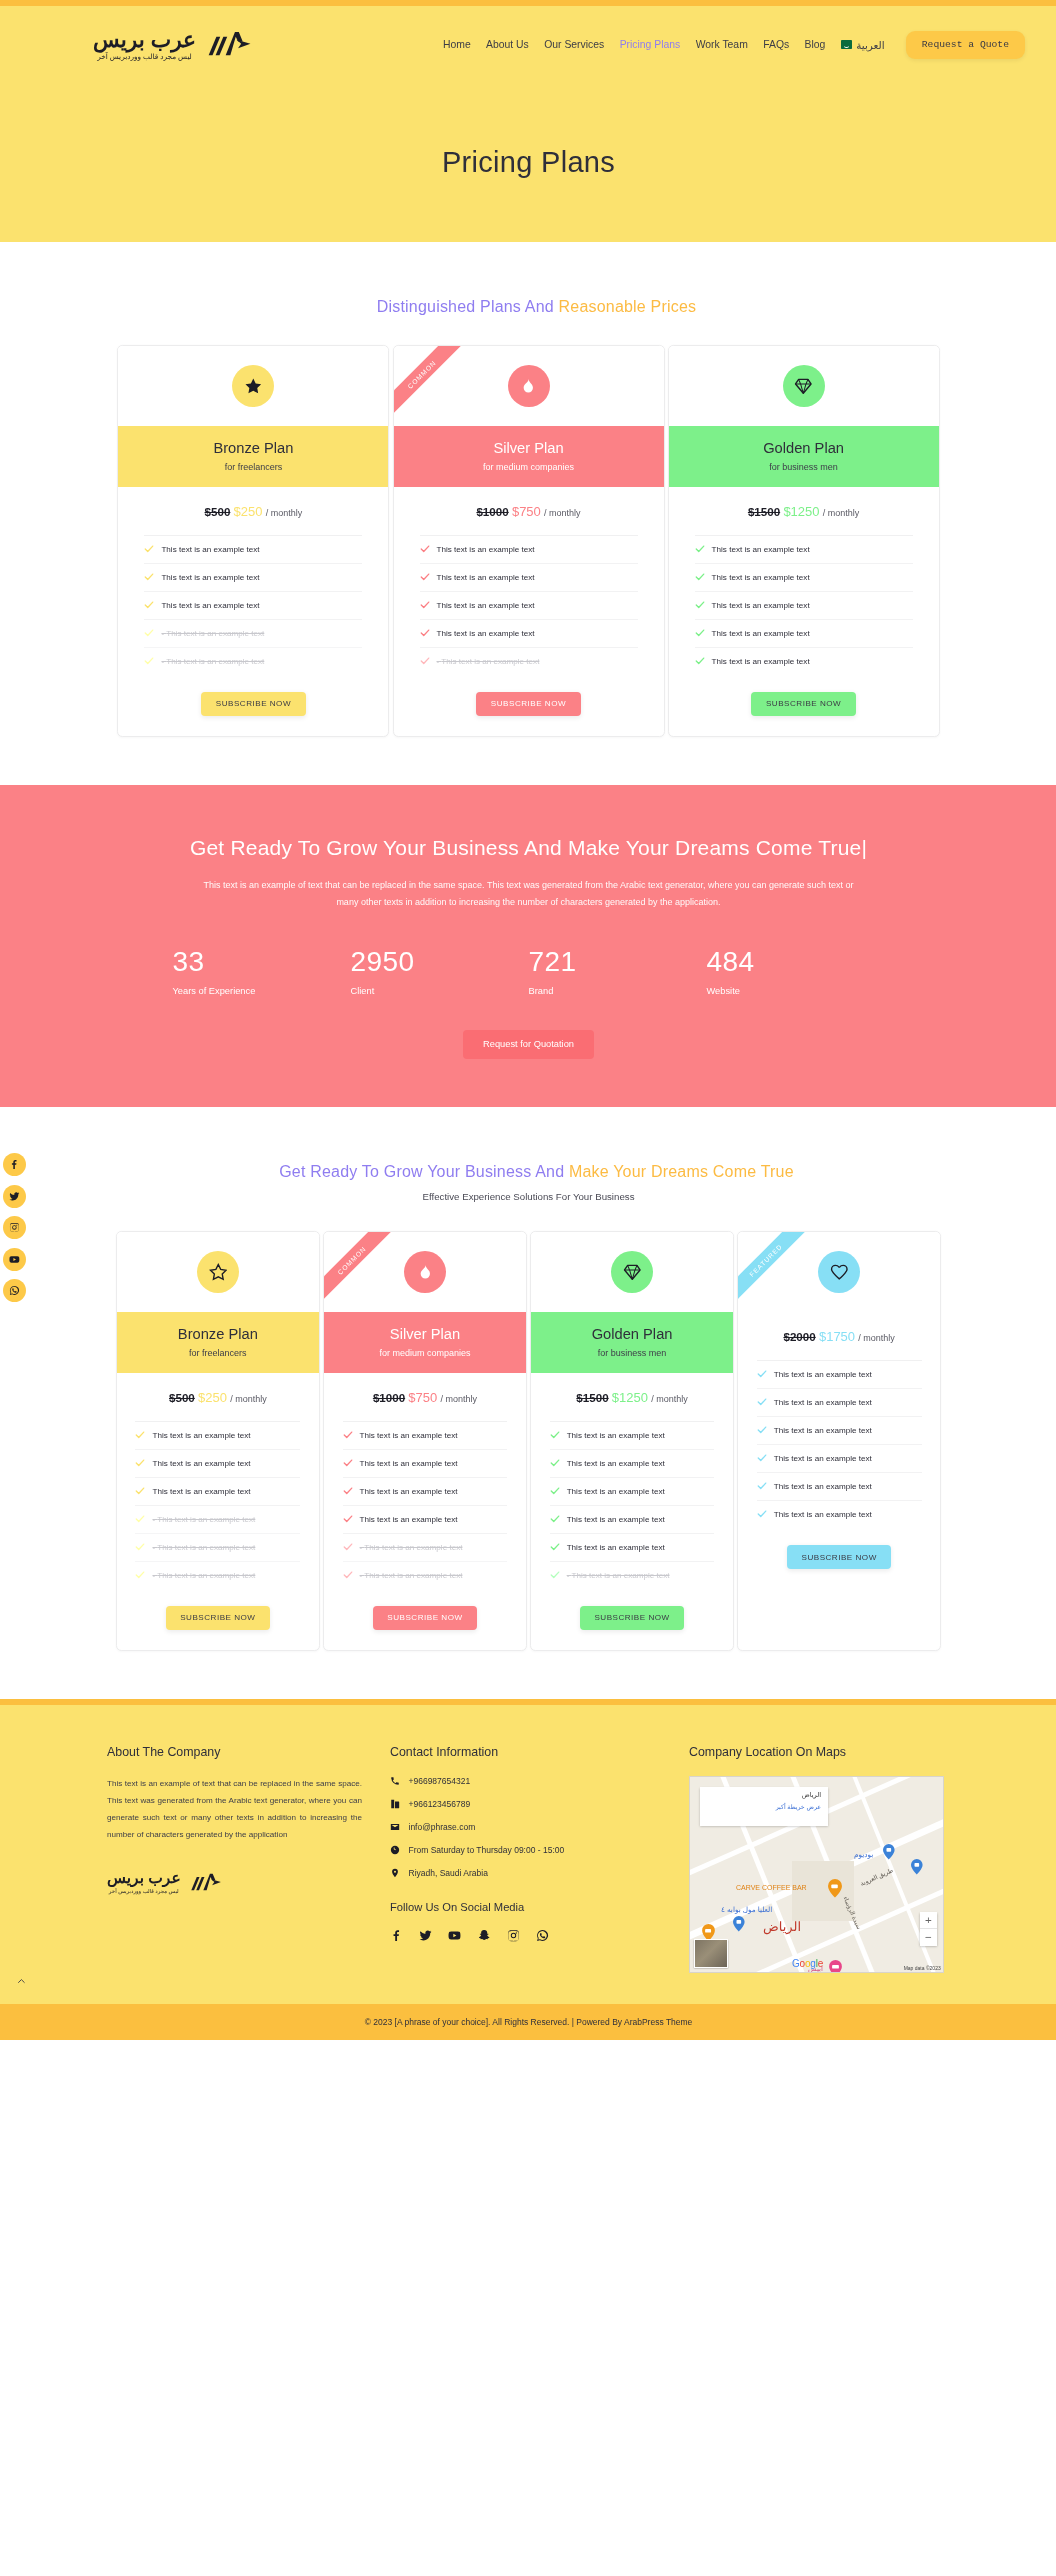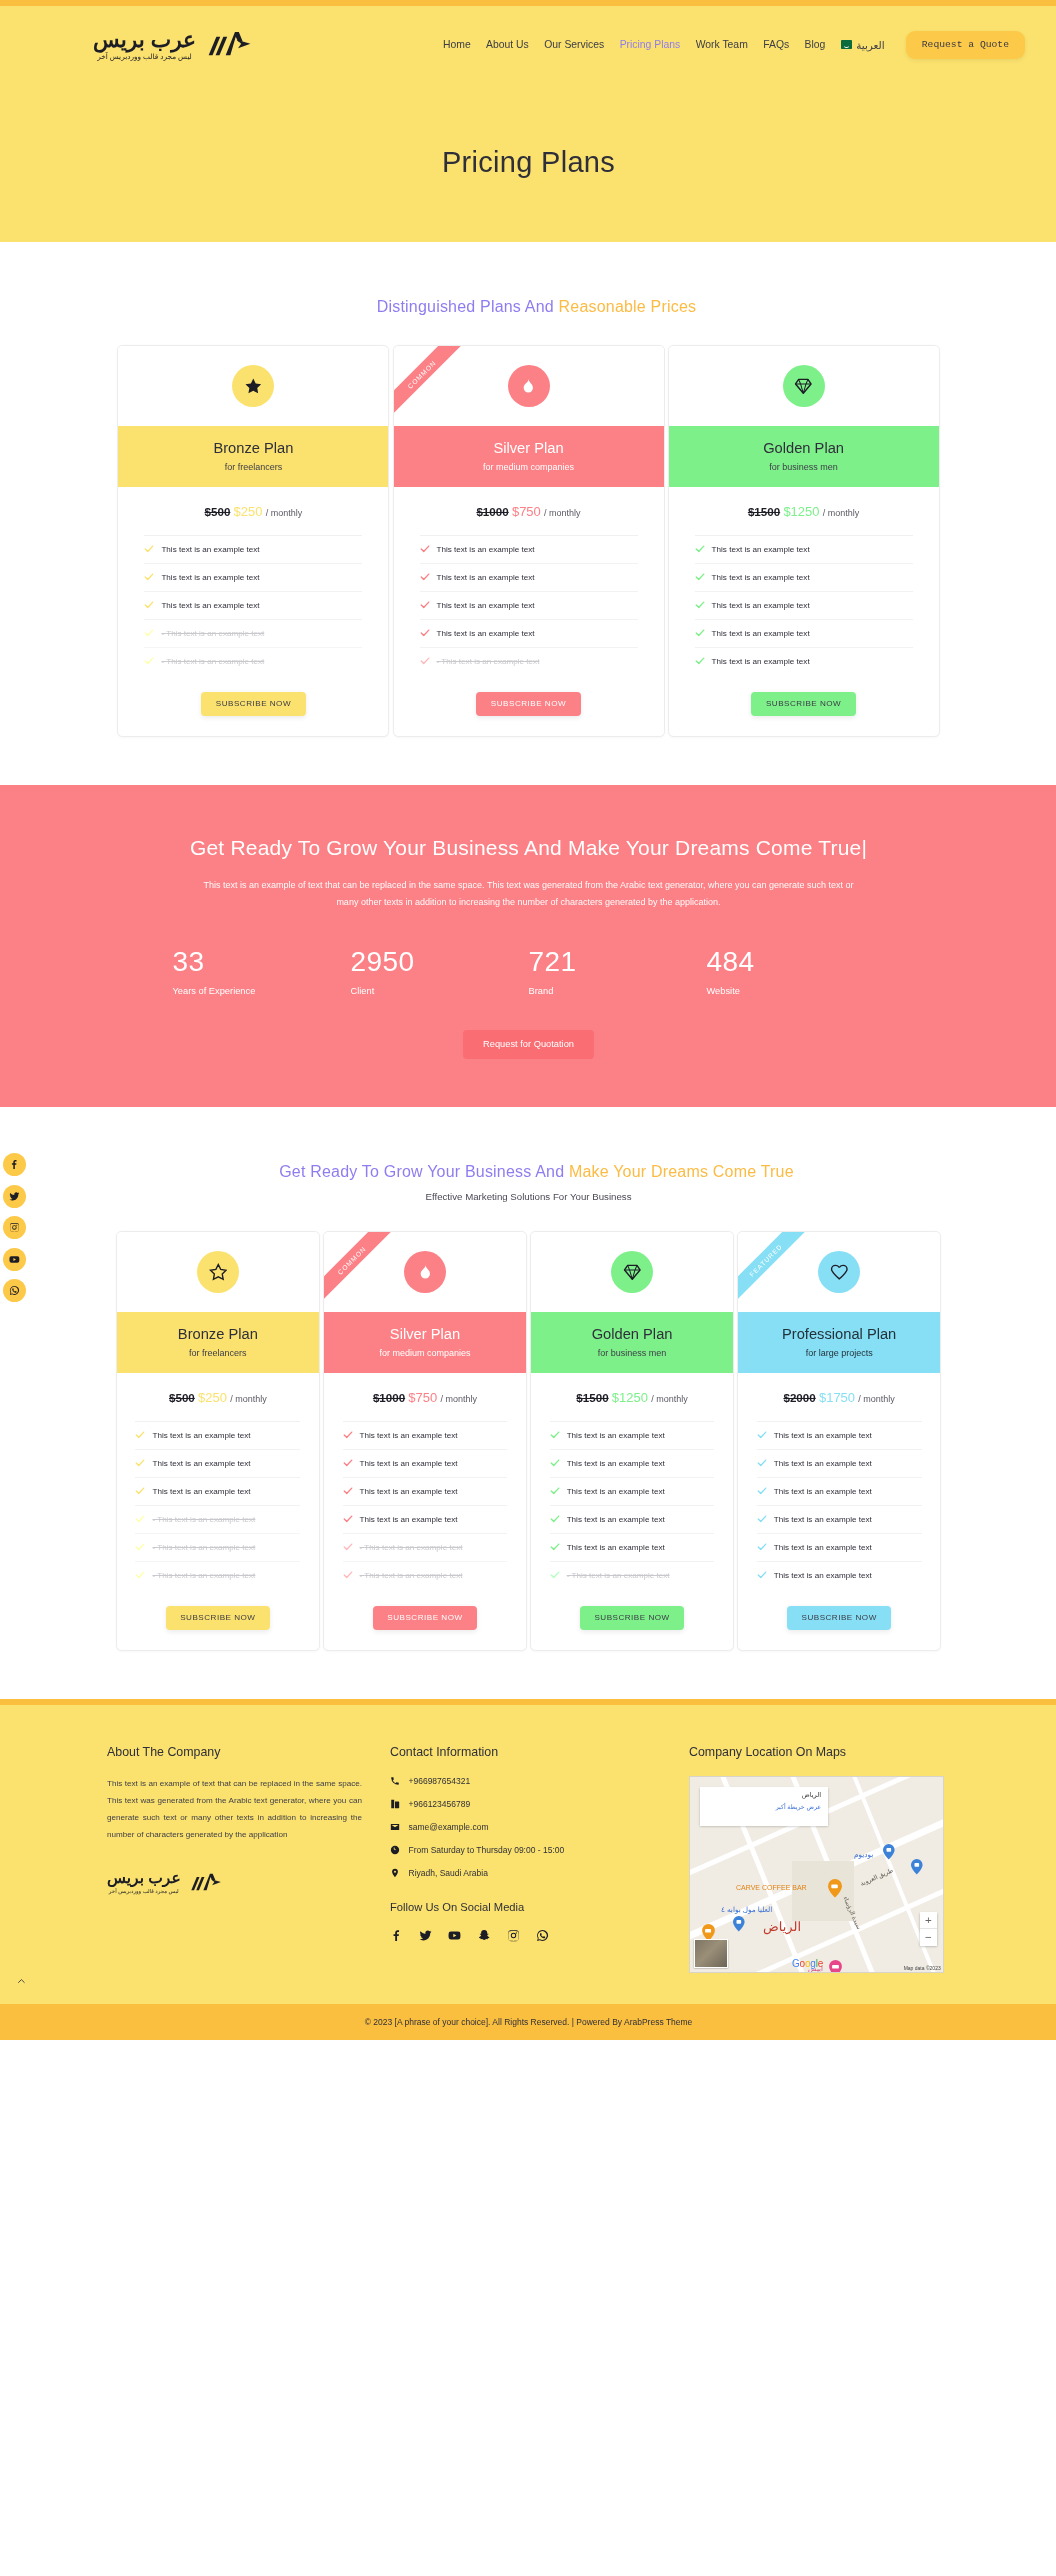--- a/index.html
+++ b/index.html
@@ -476,21 +476,21 @@
         <svg viewBox="0 0 24 24">
           <path d="M12 2a10 10 0 0 0-8.6 15L2 22l5.2-1.4A10 10 0 1 0 12 2zm0 18.1c-1.6 0-3.1-.4-4.4-1.2l-.3-.2-3.1.8.8-3-.2-.3A8.1 8.1 0 1 1 12 20.1zm4.5-6.1c-.2-.1-1.4-.7-1.7-.8-.2-.1-.4-.1-.5.1l-.7.9c-.1.2-.3.2-.5.1a6.6 6.6 0 0 1-3.3-2.9c-.1-.2 0-.4.1-.5l.4-.5.2-.4v-.4l-.7-1.7c-.2-.5-.4-.4-.5-.4h-.5c-.2 0-.5.1-.7.3-.2.3-.9.9-.9 2.2s.9 2.5 1 2.7c.1.2 1.8 2.8 4.4 3.9 1.9.8 2.3.7 2.7.6.4 0 1.4-.6 1.6-1.1.2-.6.2-1 .1-1.1z"></path>
         </svg>
       </a>
   </div>
 
   <div class="sec-head">
     <h2>
       <span>Get Ready To Grow Your Business And </span><span class="hl">Make Your Dreams Come True</span>
     </h2>
-    <p>Effective Marketing Solutions For Your Business</p>
+    <p>Effective Experience Solutions For Your Business</p>
   </div>
   <div class="cards four" id="cards2">
       <div class="card">
         <div class="card-icon-zone">
           <div class="circ" style="background:#fbe26e">
             <svg viewBox="0 0 24 24">
               <path d="M12 2l3.1 6.3 7 1-5 4.9 1.2 6.9-6.3-3.3-6.3 3.3L6.9 14.2 1.9 9.3l7-1z" fill="none" stroke="#1d1d26" stroke-width="1.8"></path>
             </svg>
           </div>
         </div>
@@ -652,24 +652,20 @@
       <div class="card pro">
         <div class="ribbon">
           <span style="background:#87dff5">FEATURED</span>
         </div>
         <div class="card-icon-zone">
           <div class="circ" style="background:#87dff5">
             <svg viewBox="0 0 24 24">
               <path d="M12 20.5l-1.6-1.5C5 14.1 2 11.4 2 8A5 5 0 0 1 7 3c1.8 0 3.6.9 4.6 2.3H12.4C13.4 3.9 15.2 3 17 3a5 5 0 0 1 5 5c0 3.4-3 6.1-8.4 11z" fill="none" stroke="#1d1d26" stroke-width="1.8"></path>
             </svg>
           </div>
-        </div>
-        <div class="card-head" style="background:#87dff5">
-          <div class="ttl">Professional Plan</div>
-          <div class="sub">for large projects</div>
         </div>
         <div class="price-row"><span class="price-old">$2000</span> <span class="price-new" style="color:#87dff5">$1750</span> <span class="price-per">/ monthly</span></div>
         <div class="feat-list">
           <div class="feat">
             <svg class="ck" viewBox="0 0 24 24">
               <polyline points="3,12 9,18 21,5" fill="none" stroke="#87dff5" stroke-width="3.2" stroke-linecap="round" stroke-linejoin="round"></polyline>
             </svg>
             <span>This text is an example text</span>
           </div>
           <div class="feat">
@@ -739,21 +735,21 @@
           <li>
             <svg viewBox="0 0 24 24">
                 <path d="M3 2h7v20H3zM5 5h3v2H5zm0 4h3v2H5zm0 4h3v2H5zm7-7h9a1 1 0 0 1 1 1v14a1 1 0 0 1-1 1h-9zm2 3h7v5h-7z"></path>
               </svg>
             <span>+966123456789</span>
           </li>
           <li>
             <svg viewBox="0 0 24 24">
                 <path d="M2 5h20v14H2zm2 2v.4l8 5 8-5V7H4z"></path>
               </svg>
-            <span>same@example.com</span>
+            <span>info@phrase.com</span>
           </li>
           <li>
             <svg viewBox="0 0 24 24">
                 <path d="M12 2a10 10 0 1 0 0 20 10 10 0 0 0 0-20zm1 10.6-4-2.3V6h2v3.1l3 1.8z"></path>
               </svg>
             <span>From Saturday to Thursday 09:00 - 15:00</span>
           </li>
           <li>
             <svg viewBox="0 0 24 24">
                 <path d="M12 2a7 7 0 0 0-7 7c0 5.3 7 13 7 13s7-7.7 7-13a7 7 0 0 0-7-7zm0 9.5A2.5 2.5 0 1 1 12 6.5a2.5 2.5 0 0 1 0 5z"></path>

